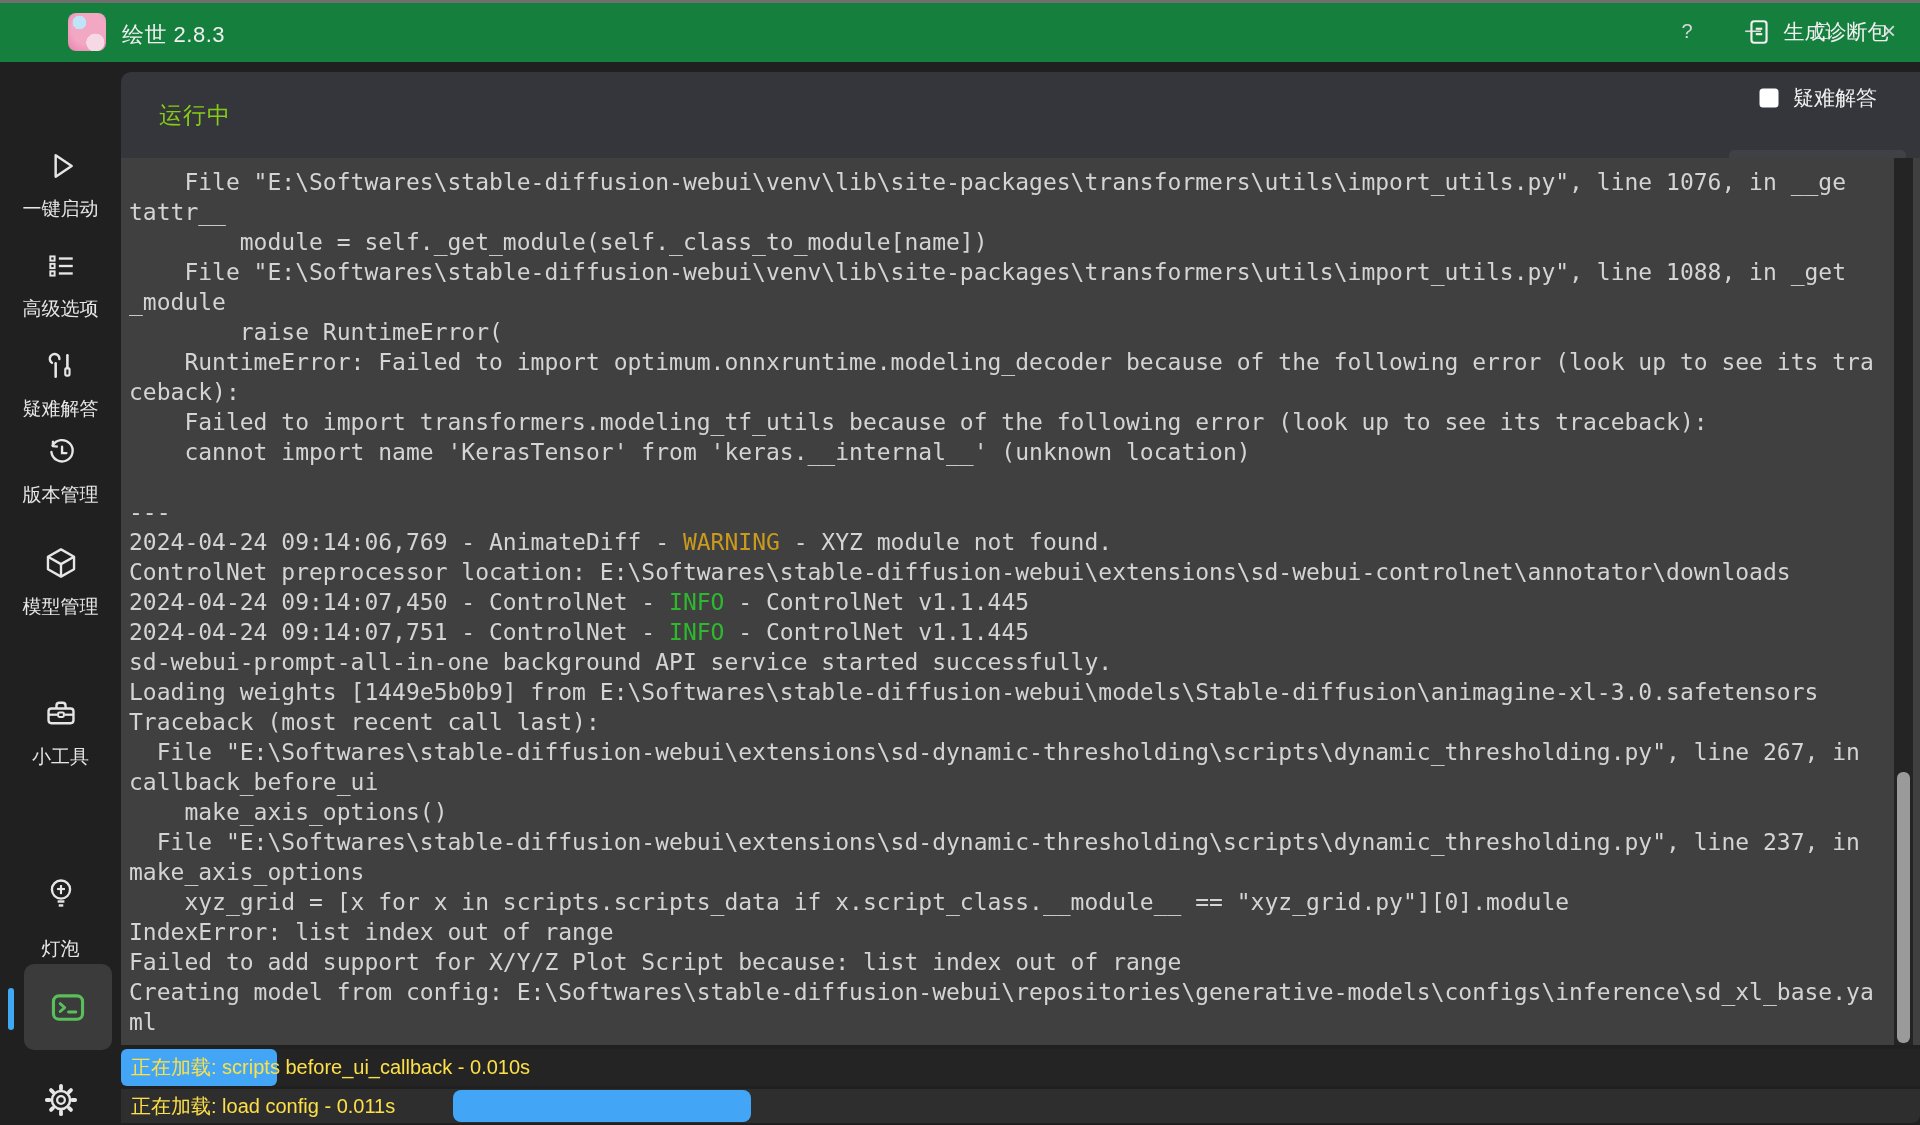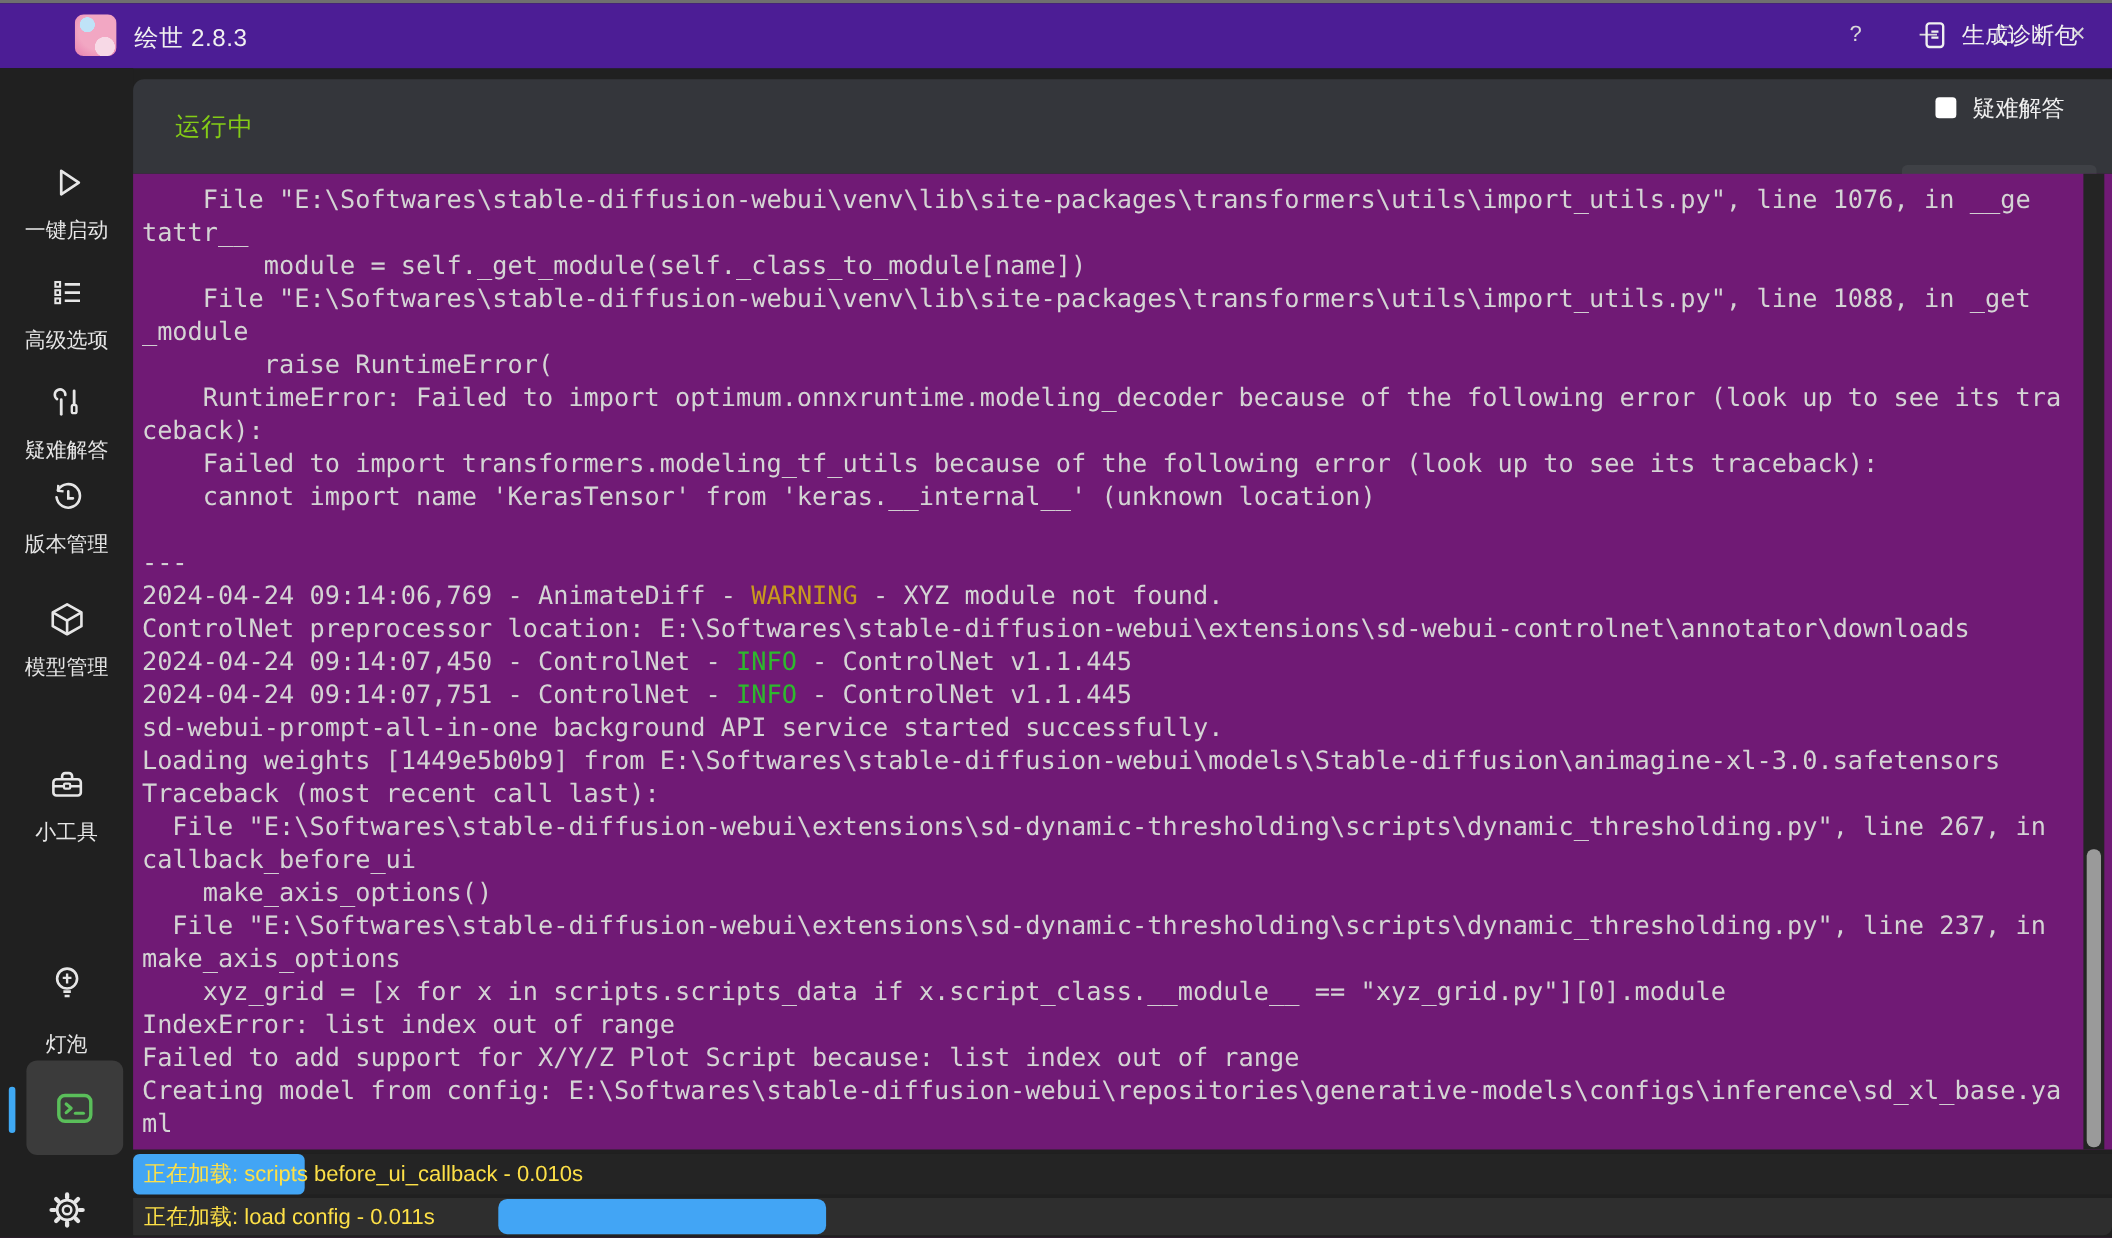--- a/index.html
+++ b/index.html
@@ -2,21 +2,21 @@
 <html><head>
 <meta charset="utf-8">
 <style>
   * { margin:0; padding:0; box-sizing:border-box; }
   html,body { width:1920px; height:1125px; background:#202020; overflow:hidden;
               font-family:"Liberation Sans", sans-serif; }
   #window { position:relative; width:1920px; height:1125px; background:#202020; }
   #top-edge { position:absolute; left:0; top:0; width:1920px; height:3px; background:#6f6f6f; }
 
   
-  #titlebar { position:absolute; left:0; top:3px; width:1920px; height:59px; background:#4c1d95; }
+  #titlebar { position:absolute; left:0; top:3px; width:1920px; height:59px; background:#15803d; }
   #app-avatar { position:absolute; left:68px; top:10px; width:38px; height:38px; border-radius:8px;
     background:
       radial-gradient(circle at 30% 25%, #bfe3f7 0 17%, transparent 18%),
       radial-gradient(circle at 72% 78%, #f7d9e6 0 22%, transparent 23%),
       radial-gradient(circle at 55% 40%, #f2a7c3 0 55%, #e87fae 100%);
   }
   #app-title { position:absolute; left:122px; top:17px; font-size:22px; color:#f0f0f0; letter-spacing:0.5px; }
   .win-ctl { position:absolute; top:6px; width:48px; height:44px; display:flex; align-items:center;
              justify-content:center; color:#d8d8d8; font-size:20px; cursor:default; }
   #ctl-help { left:1663px; }
@@ -43,21 +43,21 @@
                  display:flex; align-items:center; }
   #run-status { margin-left:38px; font-size:23px; color:#84cc16; letter-spacing:1px; }
   #header-actions { margin-left:auto; margin-right:14px; display:flex; align-items:center; gap:38px;flex-direction:column; }
   .hdr-btn { display:flex; align-items:center; gap:13px; color:#f0f0f0; font-size:21px;
              cursor:pointer; white-space:nowrap; }
   .hdr-btn svg { display:block; }
   #btn-launch { background:#3f4146; border-radius:5px; height:62px; padding:0 30px; }
 
   
   #console { position:absolute; left:121px; top:158px; width:1799px; height:887px;
-             background:#701a75; padding:9px 0 0 8px; overflow:hidden; }
+             background:#404040; padding:9px 0 0 8px; overflow:hidden; }
   .console-line { height:30px; line-height:30px; white-space:pre;
                   font-family:"DejaVu Sans Mono", monospace; font-size:23px; color:#d4d4d4; }
   .seg-warning { color:#c99a1e; }
   .seg-info { color:#2eb82e; }
 
   #scroll-track { position:absolute; left:1894px; top:158px; width:19px; height:887px; background:#242424; }
   #scroll-thumb { position:absolute; left:1897px; top:772px; width:13px; height:271px;
                   background:#9a9a9a; border-radius:6px; cursor:grab; }
 
   

